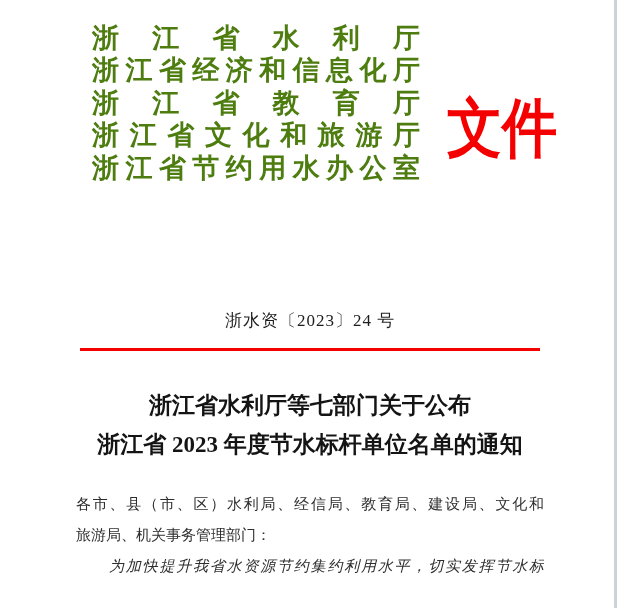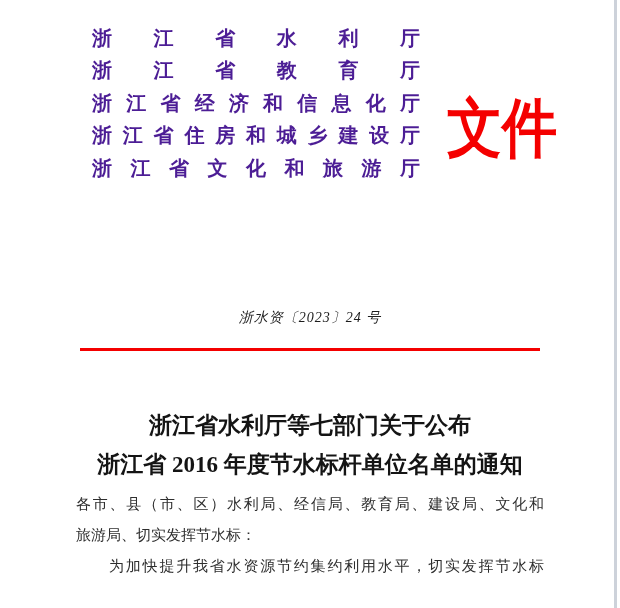--- a/index.html
+++ b/index.html
@@ -25,23 +25,23 @@
     background: #cdd2da;
   }
   
   .letterhead {
     position: absolute;
     left: 92px;
     top: 22px;
     width: 328px;
   }
   .agency-line {
-    font-size: 20px;
+    font-size: 27px;
     font-weight: bold;
-    color: #4c1d95;
+    color: #4d7c0f;
     line-height: 32.4px;
     height: 32.4px;
     text-align: justify;
     text-align-last: justify;
     white-space: normal;
   }
   
   .doc-marker {
     position: absolute;
     left: 447px;
@@ -54,24 +54,23 @@
     transform-origin: 0 0;
     white-space: nowrap;
   }
   
   .ref-number {
     position: absolute;
     left: 78px;
     top: 309px;
     width: 464px;
     text-align: center;
-    font-size: 14px;
+    font-size: 17px;
     letter-spacing: 1px;
     color: #1c1c1c;
-    font-style: italic;
   }
   
   .red-rule {
     position: absolute;
     left: 80px;
     top: 348px;
     width: 460px;
     height: 3px;
     background: #f40000;
   }
@@ -79,21 +78,20 @@
   .doc-title {
     position: absolute;
     left: 40px;
     top: 386px;
     width: 540px;
     text-align: center;
     font-size: 23px;
     font-weight: bold;
     color: #141414;
     line-height: 39px;
-    margin-top: 20px;
   }
   
   .doc-body {
     position: absolute;
     left: 76px;
     top: 489px;
     width: 468px;
     font-size: 15px;
     color: #2e2e2e;
     line-height: 31px;
@@ -101,47 +99,48 @@
   .body-line {
     height: 31px;
     overflow: hidden;
   }
   .stretch {
     text-align: justify;
     text-align-last: justify;
   }
   .indent-2 {
     text-indent: 33px;
+    font-style: italic;
   }
 </style>
 </head>
 <body>
 
 <div class="page">
 
   <div class="letterhead">
     <div class="agency-line">浙江省水利厅</div>
+    <div class="agency-line">浙江省经济和信息化厅</div>
     <div class="agency-line">浙江省教育厅</div>
-    <div class="agency-line">浙江省经济和信息化厅</div>
-    <div class="agency-line">浙江省住房和城乡建设厅</div>
     <div class="agency-line">浙江省文化和旅游厅</div>
+    <div class="agency-line">浙江省节约用水办公室</div>
   </div>
 
   <div class="doc-marker">文件</div>
 
   <div class="ref-number">浙水资〔2023〕24 号</div>
 
   <div class="red-rule"></div>
 
   <div class="doc-title">
     <div>浙江省水利厅等七部门关于公布</div>
-    <div>浙江省 2016 年度节水标杆单位名单的通知</div>
+    <div>浙江省 2023 年度节水标杆单位名单的通知</div>
   </div>
 
   <div class="doc-body">
     <div class="body-line stretch">各市、县（市、区）水利局、经信局、教育局、建设局、文化和</div>
-    <div class="body-line">旅游局、切实发挥节水标：</div>
+    <div class="body-line">旅游局、机关事务管理部门：</div>
     <div class="body-line stretch indent-2">为加快提升我省水资源节约集约利用水平，切实发挥节水标</div>
   </div>
 
   <div class="window-edge"></div>
 
 </div>
 
 </body></html>

